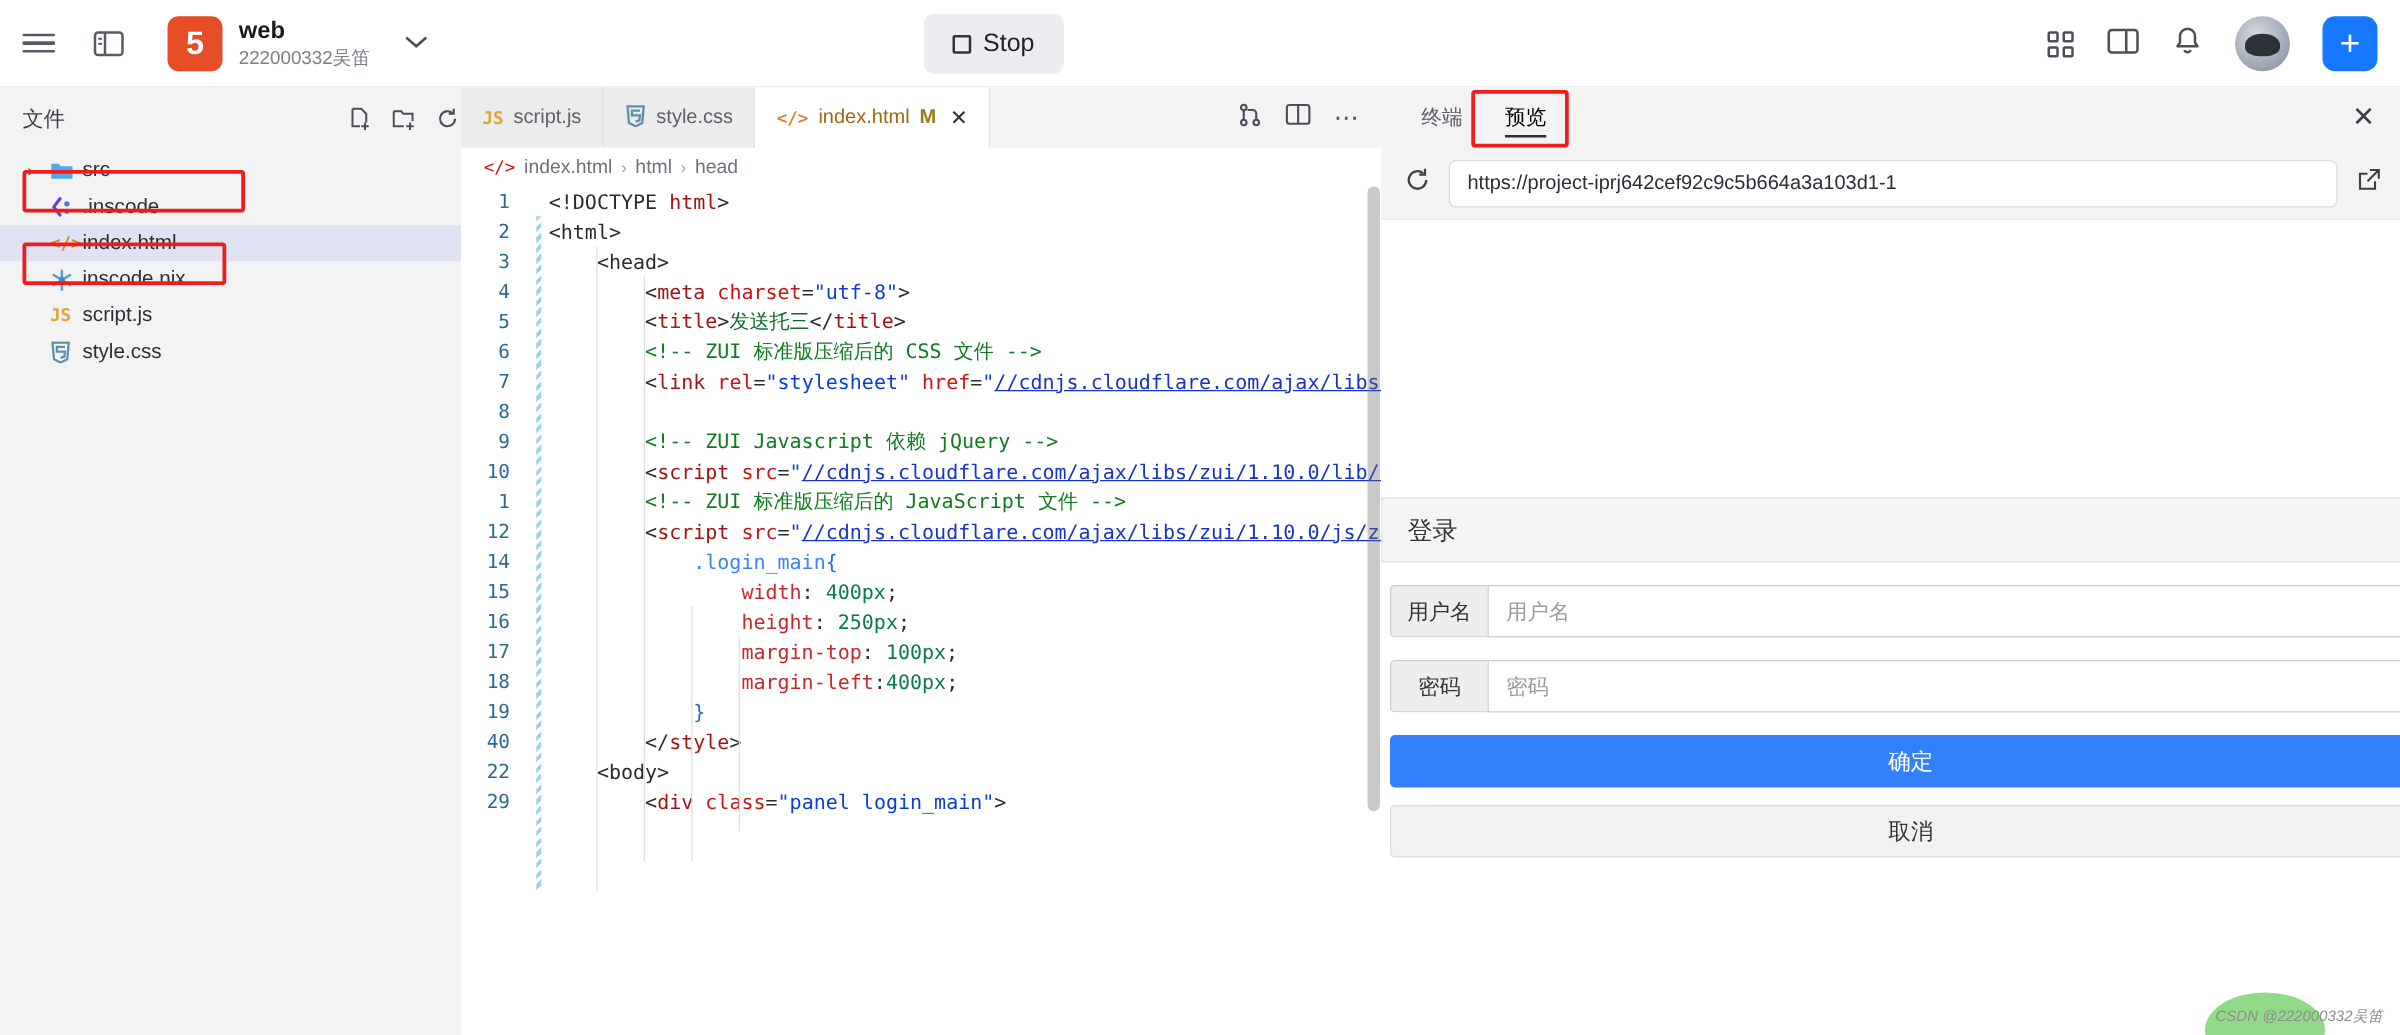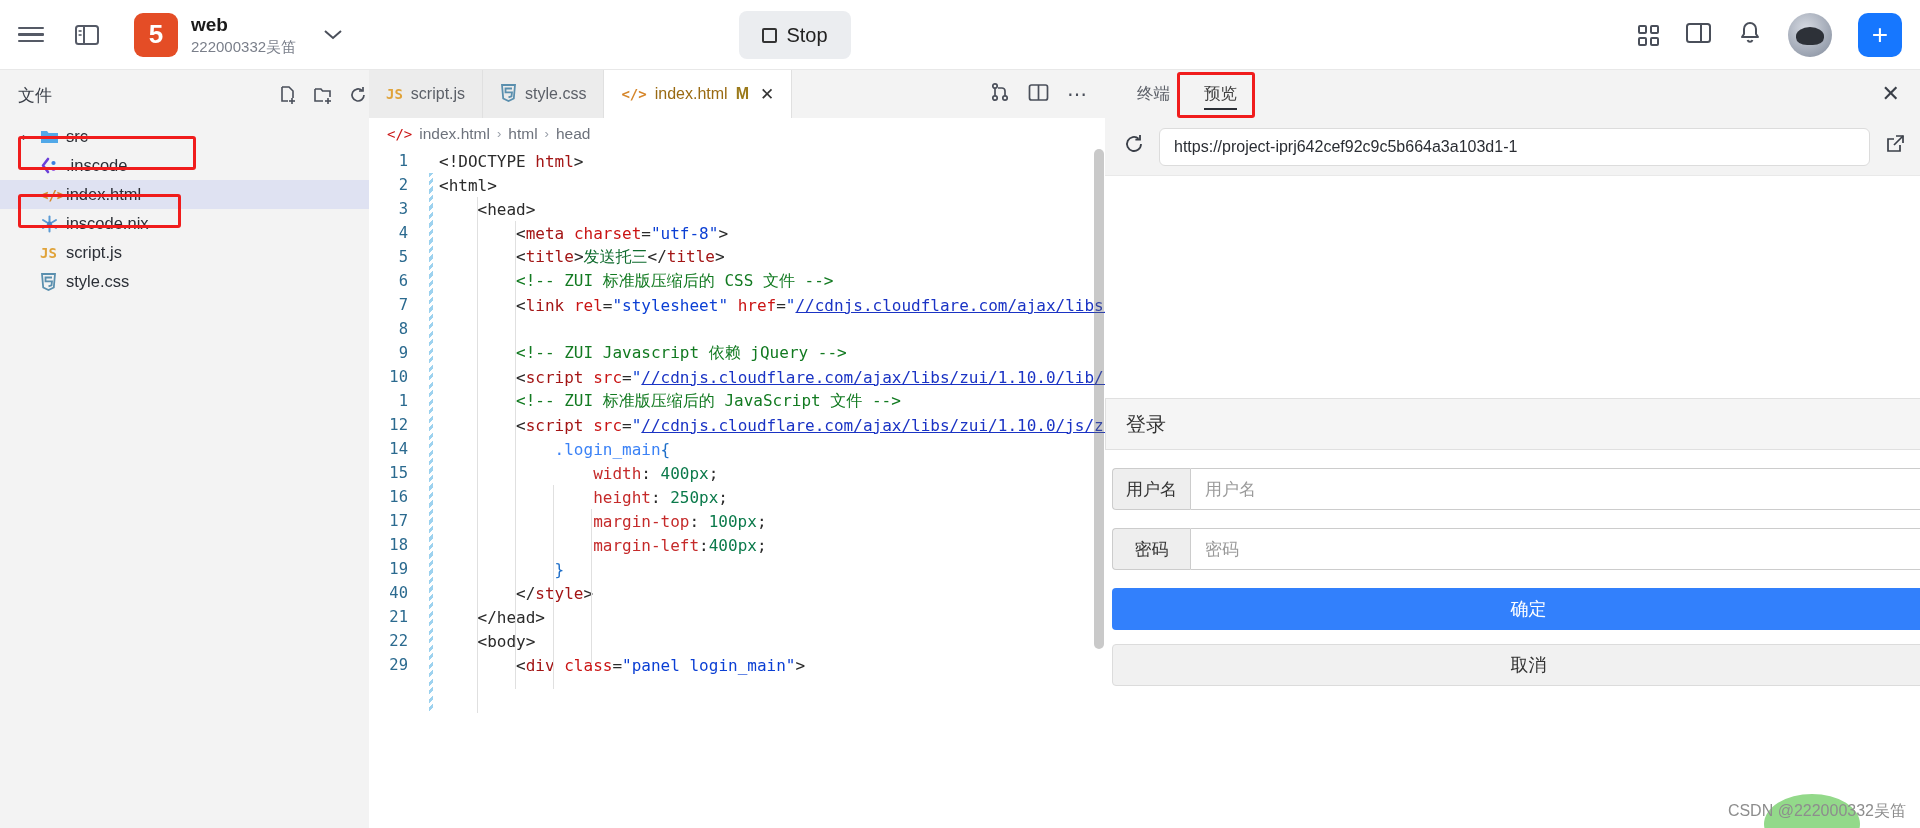--- a/index.html
+++ b/index.html
@@ -147,21 +147,21 @@
     background: #ffffff;
   }
   .rp-tabbar {
     height: 48px; background: #f3f3f3; display: flex; align-items: center;
     padding-left: 18px; gap: 6px; position: relative;
   }
   .rp-tab {
     font-size: 16.5px; color: #5c6068; padding: 0 14px; height: 48px;
     display: flex; align-items: center; cursor: pointer; position: relative;
   }
-  .rp-tab.active { color: #404040; justify-content: flex-end; }
+  .rp-tab.active { color: #000000; justify-content: flex-end; }
   .rp-tab.active::after {
     content:""; position:absolute; bottom: 8px; left: 14px; right: 14px;
     height: 2px; background: #2b2f36;
   }
   .rp-close { position: absolute; right: 20px; color: #3a3f48; font-size: 22px; cursor:pointer; }
   .urlbar {
     height: 58px; background: #f3f3f3; display: flex; align-items: center;
     padding: 0 14px 0 18px; gap: 14px; border-bottom: 1px solid #e9e9e9;
   }
   .reload-ico { color: #3a3f48; font-size: 22px; cursor: pointer; }
@@ -195,22 +195,22 @@
     margin: 18px 0 0 7px; height: 42px; background: #3280fc; color: #fff;
     border-radius: 4px; display: flex; align-items: center;
     justify-content: center; font-size: 18px; cursor: pointer;
   }
   .btn-default {
     margin: 14px 0 0 7px; height: 42px; background: #f1f1f1; color: #333;
     border: 1px solid #dcdcdc; border-radius: 4px; display: flex;
     align-items: center; justify-content: center; font-size: 18px; cursor: pointer;
   }
   .watermark {
-    position: absolute; right: 14px; bottom: 6px; font-size: 16px;
-    color: #8d8d8d; white-space: nowrap;
+    position: absolute; right: 14px; bottom: 6px; font-size: 12px;
+    color: #8d8d8d; white-space: nowrap; font-style: italic;
   }
   .green-blob {
     position: absolute; right: 60px; bottom: -26px; width: 96px; height: 60px;
     background: #93d98a; border-radius: 50%;
   }
 </style>
 </head>
 <body>
 
 <div id="app">
@@ -438,21 +438,20 @@
         <div class="cline"><span class="lnum">10</span><span class="ctext">        <span class="t-punct">&lt;</span><span class="t-tag">script </span><span class="t-attr">src</span><span class="t-punct">=</span><span class="t-str">"</span><span class="t-url">//cdnjs.cloudflare.com/ajax/libs/zui/1.10.0/lib/j</span></span></div>
         <div class="cline"><span class="lnum">1</span><span class="ctext">        <span class="t-cmt">&lt;!-- ZUI 标准版压缩后的 JavaScript 文件 --&gt;</span></span></div>
         <div class="cline"><span class="lnum">12</span><span class="ctext">        <span class="t-punct">&lt;</span><span class="t-tag">script </span><span class="t-attr">src</span><span class="t-punct">=</span><span class="t-str">"</span><span class="t-url">//cdnjs.cloudflare.com/ajax/libs/zui/1.10.0/js/zu</span></span></div>
         <div class="cline"><span class="lnum">14</span><span class="ctext">            <span class="t-sel">.login_main</span><span class="t-brace">{</span></span></div>
         <div class="cline"><span class="lnum">15</span><span class="ctext">                <span class="t-prop">width</span><span class="t-punct">: </span><span class="t-val">400px</span><span class="t-punct">;</span></span></div>
         <div class="cline"><span class="lnum">16</span><span class="ctext">                <span class="t-prop">height</span><span class="t-punct">: </span><span class="t-val">250px</span><span class="t-punct">;</span></span></div>
         <div class="cline"><span class="lnum">17</span><span class="ctext">                <span class="t-prop">margin-top</span><span class="t-punct">: </span><span class="t-val">100px</span><span class="t-punct">;</span></span></div>
         <div class="cline"><span class="lnum">18</span><span class="ctext">                <span class="t-prop">margin-left</span><span class="t-punct">:</span><span class="t-val">400px</span><span class="t-punct">;</span></span></div>
         <div class="cline"><span class="lnum">19</span><span class="ctext">            <span class="t-brace">}</span></span></div>
         <div class="cline"><span class="lnum">40</span><span class="ctext">        <span class="t-punct">&lt;/</span><span class="t-tag">style</span><span class="t-punct">&gt;</span></span></div>
-        <div class="cline"><span class="lnum">21</span><span class="ctext">    <span class="t-punct">&lt;/head&gt;</span></span></div>
         <div class="cline"><span class="lnum">22</span><span class="ctext">    <span class="t-punct">&lt;body&gt;</span></span></div>
         <div class="cline"><span class="lnum">29</span><span class="ctext">        <span class="t-punct">&lt;</span><span class="t-tag">div </span><span class="t-attr">class</span><span class="t-punct">=</span><span class="t-str">"panel login_main"</span><span class="t-punct">&gt;</span></span></div>
       </div>
   </div>
 
   <div class="rightpanel">
     <div class="rp-tabbar">
       <div class="rp-tab">
         <span>终端</span>
       </div>

